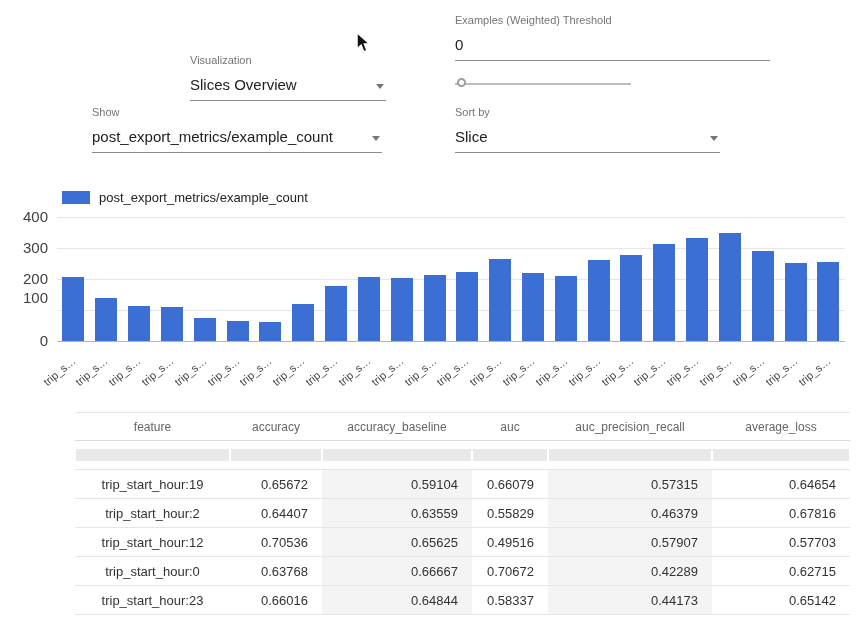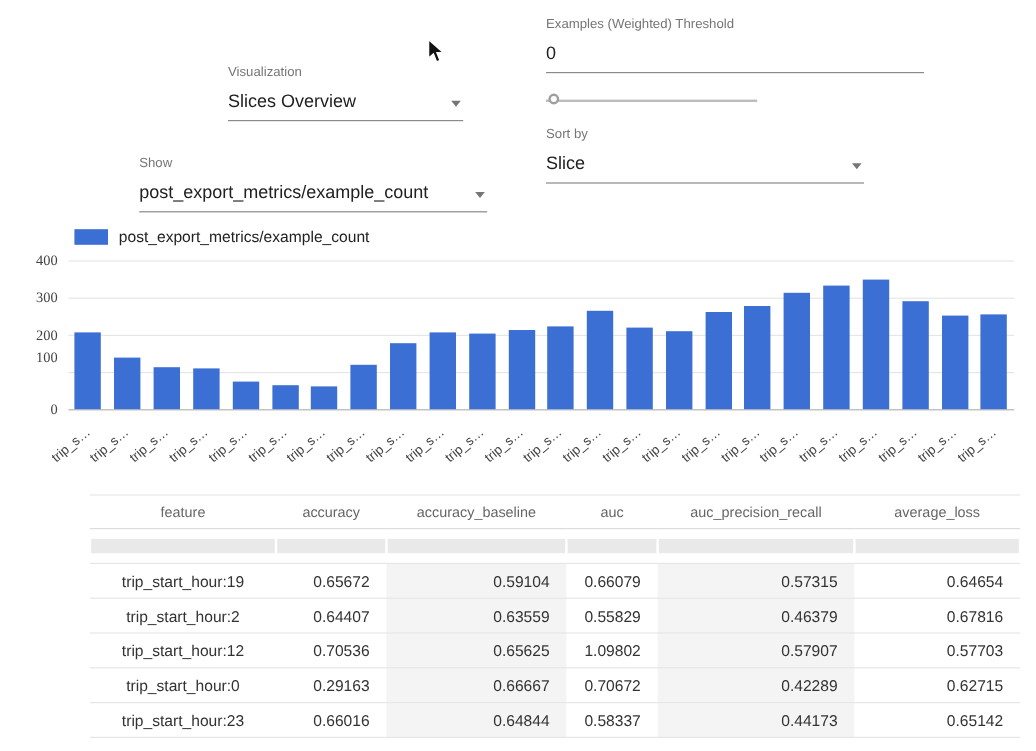--- a/index.html
+++ b/index.html
@@ -24,21 +24,21 @@
     text-align: center;
   }
   .tri {
     width: 0; height: 0; margin-bottom: 4px;
     border-left: 4px solid transparent;
     border-right: 4px solid transparent;
     border-top: 5px solid #757575;
   }
   .field-viz { left: 190px; top: 14px; width: 196px; margin-top: 40px; }
   .field-threshold { left: 455px; top: 14px; width: 315px; }
-  .field-show { left: 116px; top: 106px; width: 290px; margin-top: 24px; }
+  .field-show { left: 92px; top: 106px; width: 290px; }
   .field-sort { left: 455px; top: 106px; width: 265px; }
 
   .slider { position: relative; margin-top: 16px; width: 176px; height: 14px; }
   .slider-track { position: absolute; left: 0; right: 0; top: 6px; height: 2px; background: #bdbdbd; }
   .slider-thumb {
     position: absolute; left: 2px; top: 1px;
     width: 9px; height: 9px; border-radius: 50%;
     background: #fff; border: 2px solid #9e9e9e;
     cursor: pointer;
   }
@@ -47,21 +47,21 @@
   .cursor { position: absolute; left: 356px; top: 32px; z-index: 20; pointer-events: none; }
 
   
   .legend { position: absolute; left: 62px; top: 190px; display: flex; align-items: center; gap: 9px; }
   .legend-swatch { width: 28px; height: 13px; }
   .legend-label { font-size: 13px; color: #222; }
 
   
   .chart { position: absolute; left: 0; top: 217px; width: 863px; height: 185px; }
   .y-axis { position: absolute; left: 0; top: 0; width: 48px; height: 124px; }
-  .y-tick { position: absolute; right: 0; font-size: 12px; color: #424242; line-height: 14px; font-family: Liberation Serif, serif; }
+  .y-tick { position: absolute; right: 0; font-size: 15px; color: #424242; line-height: 14px; }
   .plot { position: absolute; left: 57px; top: 0; width: 788px; height: 124px; }
   .gridline { position: absolute; left: 0; right: 0; height: 1px; background: #e6e6e6; }
   .gridline.base { background: #b5b5b5; }
   .bar-group { position: absolute; left: 0; right: 0; top: 0; bottom: 0; display: flex; align-items: flex-end; }
   .slot { flex: 1; display: flex; justify-content: center; }
   .bar { width: 22px; }
   .x-axis { position: absolute; left: 57px; top: 128px; width: 788px; height: 55px; display: flex; }
   .xslot { flex: 1; position: relative; }
   .xslot span {
     position: absolute; top: 8px; right: 50%;
@@ -355,27 +355,27 @@
         <td class="num">0.64407</td>
         <td class="num shaded">0.63559</td>
         <td class="num">0.55829</td>
         <td class="num shaded">0.46379</td>
         <td class="num">0.67816</td>
       </tr>
       <tr>
         <td class="feat">trip_start_hour:12</td>
         <td class="num">0.70536</td>
         <td class="num shaded">0.65625</td>
-        <td class="num">1.09802</td>
+        <td class="num">0.49516</td>
         <td class="num shaded">0.57907</td>
         <td class="num">0.57703</td>
       </tr>
       <tr>
         <td class="feat">trip_start_hour:0</td>
-        <td class="num">0.29163</td>
+        <td class="num">0.63768</td>
         <td class="num shaded">0.66667</td>
         <td class="num">0.70672</td>
         <td class="num shaded">0.42289</td>
         <td class="num">0.62715</td>
       </tr>
       <tr>
         <td class="feat">trip_start_hour:23</td>
         <td class="num">0.66016</td>
         <td class="num shaded">0.64844</td>
         <td class="num">0.58337</td>

